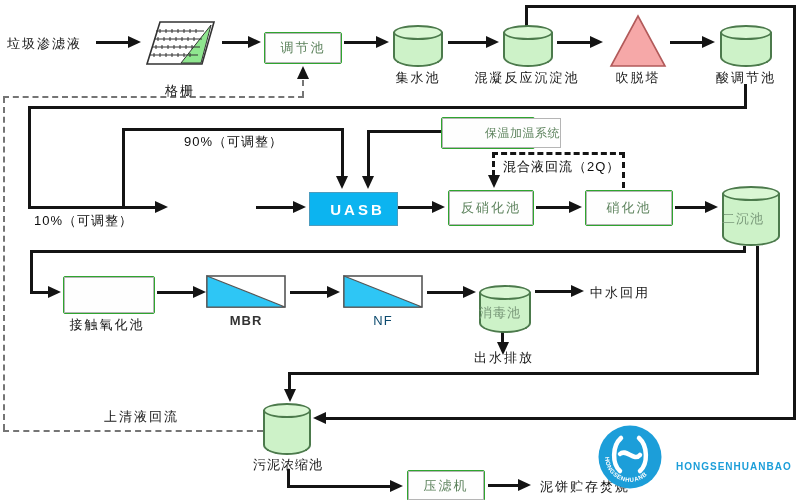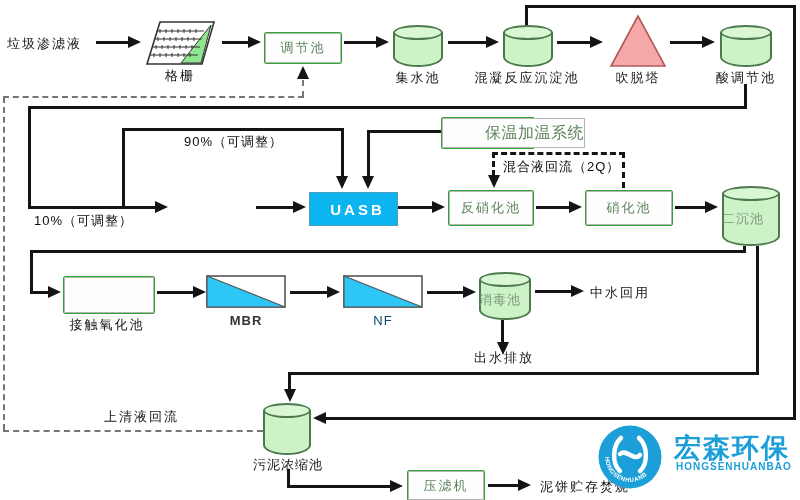--- a/index.html
+++ b/index.html
@@ -24,21 +24,21 @@
   .note{position:absolute;font-size:13px;color:#0d0d0d;letter-spacing:1px;white-space:nowrap;}
 
   
   .gbox{position:absolute;background:linear-gradient(150deg,#8cec8c 0%,#4ecb4e 55%,#34b334 100%);
         border:1px solid #2fa52f;border-radius:2px;
         box-shadow:inset 2px 2px 0 rgba(255,255,255,.5), inset -2px -2px 0 rgba(0,100,0,.28);
         display:flex;}
   .gbox .inner{flex:1;background:#fefefe;border:1px solid #b5b5b5;
         display:flex;align-items:center;justify-content:center;
         font-size:13px;color:#5d835d;letter-spacing:2px;white-space:nowrap;}
-  .gbox .inner.tight{font-size:16px;letter-spacing:0.5px;padding-left:42px;}
+  .gbox .inner.tight{font-size:12px;letter-spacing:0.5px;padding-left:42px;}
 
   
   .cyan{position:absolute;background:#0cb4f0;border:1px solid #4d9cbe;
         display:flex;align-items:center;justify-content:center;color:#fff;white-space:nowrap;}
   .cyan.uasb{font-weight:bold;font-size:15px;letter-spacing:3px;}
   .cyan.anoxic{font-size:13px;letter-spacing:1px;}
 
   
   .cyl{position:absolute;}
   .cyl .body{position:absolute;left:0;right:0;top:7px;bottom:0;background:#cdf2c8;
@@ -149,21 +149,21 @@
     <polygon points="3,46 58,46 70,4 16,4" fill="#ffffff" stroke="#333" stroke-width="1.6"></polygon>
     <polygon points="67,7 57,45 37,45" fill="#8fe68f" stroke="#333" stroke-width="1"></polygon>
     <g stroke="#333" stroke-width="1">
       <path d="M12,13 h48 M10,21 h48 M8,29 h48 M6,37 h48" fill="none"></path>
       <path d="M16,11 v4 M22,11 v4 M28,11 v4 M34,11 v4 M40,11 v4 M46,11 v4 M52,11 v4
                M14,19 v4 M20,19 v4 M26,19 v4 M32,19 v4 M38,19 v4 M44,19 v4 M50,19 v4
                M12,27 v4 M18,27 v4 M24,27 v4 M30,27 v4 M36,27 v4 M42,27 v4 M48,27 v4
                M10,35 v4 M16,35 v4 M22,35 v4 M28,35 v4 M34,35 v4 M40,35 v4 M46,35 v4" fill="none"></path>
     </g>
   </svg>
-  <div class="lbl" style="left:150px;top:67px;width:60px;">格栅</div>
+  <div class="lbl" style="left:150px;top:82px;width:60px;">格栅</div>
 
   <div class="gbox" style="left:264px;top:32px;width:76px;height:30px;">
     <div class="inner">调节池</div>
   </div>
 
   <div class="cyl" style="left:393px;top:25px;width:50px;height:42px;">
     <div class="body"></div>
       <div class="cap"></div>
   </div>
   <div class="lbl" style="left:388px;top:69px;width:60px;">集水池</div>
@@ -219,21 +219,21 @@
     <polygon points="1,1 79,32 1,32" fill="#2ec6f5" stroke="#555" stroke-width="1.2"></polygon>
   </svg>
   <div class="lbl" style="left:206px;top:313px;width:80px;letter-spacing:1px;color:#333;font-weight:bold;">MBR</div>
 
   <svg class="shape" style="left:343px;top:275px;" width="80" height="33" viewBox="0 0 80 33">
     <rect x="1" y="1" width="78" height="31" fill="#ffffff" stroke="#555" stroke-width="1.6"></rect>
     <polygon points="1,1 79,32 1,32" fill="#2ec6f5" stroke="#555" stroke-width="1.2"></polygon>
   </svg>
   <div class="lbl" style="left:343px;top:313px;width:80px;letter-spacing:1px;color:#0c4a6e;font-weight:normal;">NF</div>
 
-  <div class="cyl" style="left:479px;top:272px;width:52px;height:48px;">
+  <div class="cyl" style="left:479px;top:285px;width:52px;height:48px;">
     <div class="body"></div>
       <div class="cap"></div>
     <div class="ctext">消毒池</div>
   </div>
   <div class="lbl left" style="left:590px;top:284px;">中水回用</div>
   <div class="lbl left" style="left:474px;top:349px;">出水排放</div>
 
   <div class="lbl left" style="left:104px;top:408px;">上清液回流</div>
 
   <div class="cyl" style="left:263px;top:403px;width:48px;height:52px;">
@@ -252,16 +252,15 @@
     <g stroke="#ffffff" stroke-width="4.5" fill="none" stroke-linecap="round">
       <path d="M23,13 C14,21 14,39 22,46"></path>
       <path d="M41,13 C50,21 50,39 42,46"></path>
       <path d="M22,29 C28,23 36,37 42,30"></path>
     </g>
     <path id="logoArc" d="M7,32 A25,25 0 0 0 48,51" fill="none"></path>
     <text font-size="6" fill="#ffffff" font-weight="bold" letter-spacing="0.5">
       <textPath href="#logoArc">HONGSENHUANBAO</textPath>
     </text>
   </svg>
-  <div class="brand name" style="left:674px;top:430px;">宏森环保</div>
   <div class="brand latin" style="left:676px;top:461px;">HONGSENHUANBAO</div>
 
 </div>
 
 </body></html>

